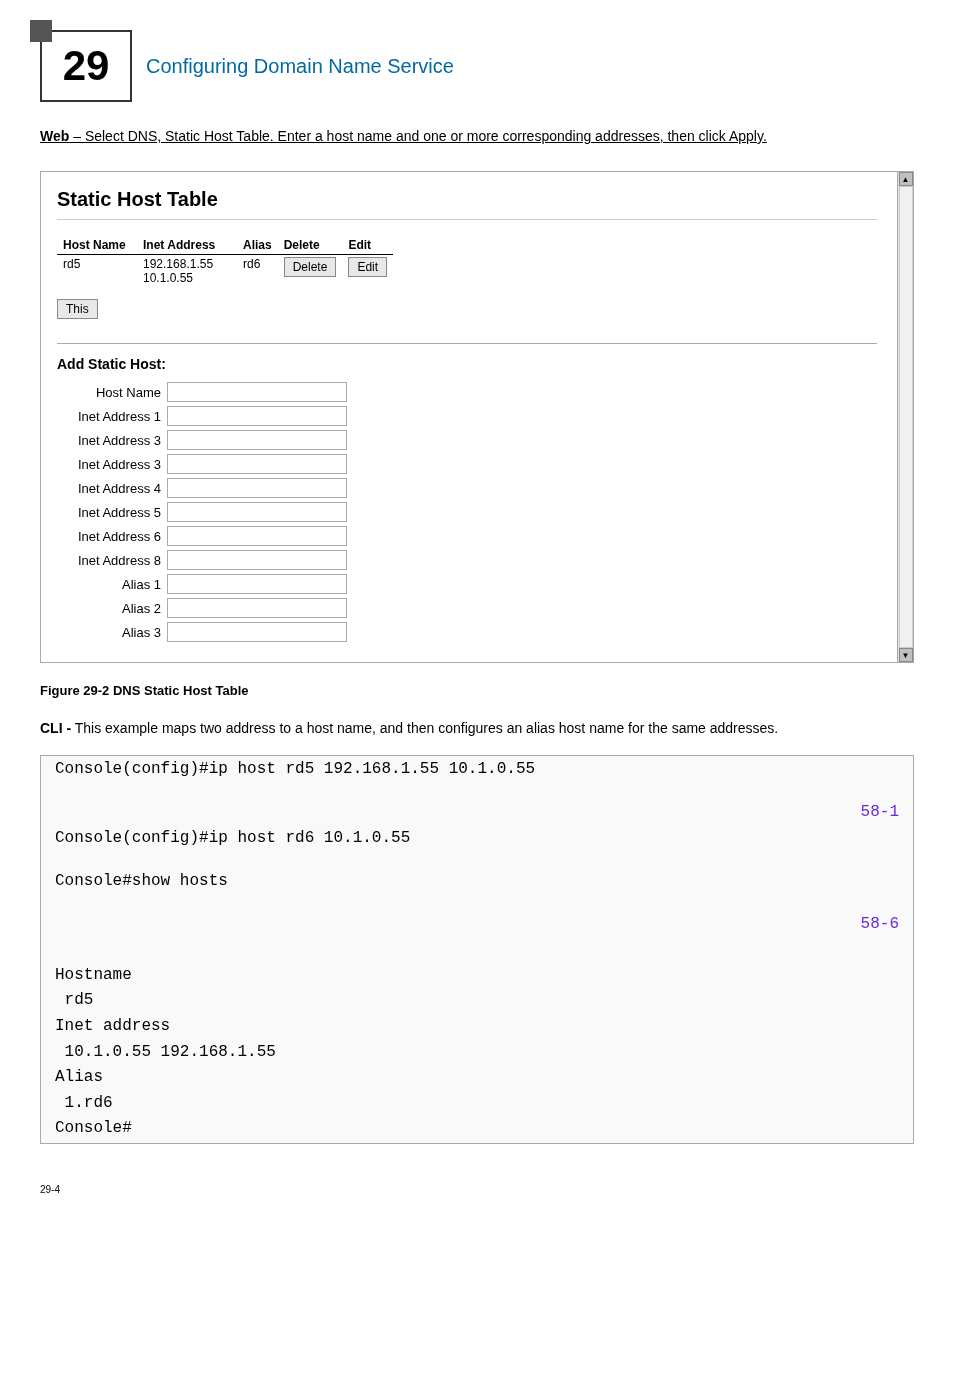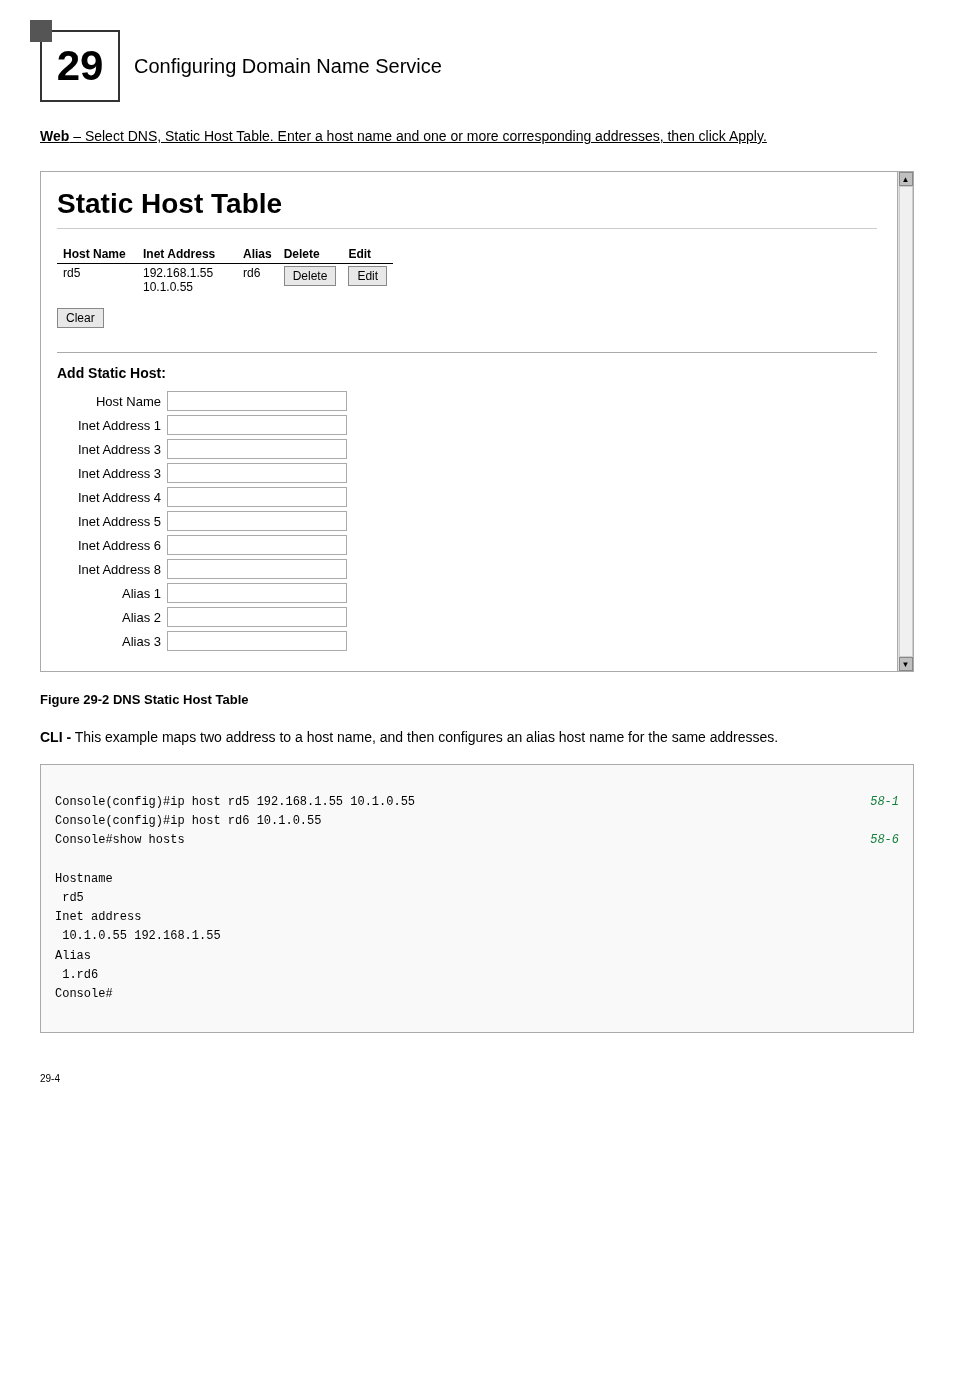--- a/index.html
+++ b/index.html
@@ -57,21 +57,21 @@
     }
 
     .scrollbar-track {
       flex: 1;
       width: 14px;
       background: #f0f0f0;
       border: 1px solid #ccc;
     }
 
     .panel-title {
-      font-size: 28px;
+      font-size: 20px;
       font-weight: bold;
       margin-bottom: 16px;
       border-bottom: 1px solid #ccc;
       padding-bottom: 8px;
     }
 
     
     .host-table {
       border-collapse: collapse;
       margin-bottom: 12px;
@@ -153,56 +153,56 @@
     }
 
     .cli-text strong {
       font-weight: bold;
       text-align: center;
     }
 
     .code-block {
       border: 1px solid #aaa;
       background: #f9f9f9;
-      padding: 28px 14px;
+      padding: 1px 14px;
       font-family: 'Courier New', Courier, monospace;
-      font-size: 12px;
+      font-size: 16px;
       line-height: 1.6;
       white-space: pre;
     }
 
     .code-line {
       display: flex;
       justify-content: space-between;
     }
 
     .code-line-text {}
     .code-line-ref {
-      color: #15803d;
-      font-style: italic;
+      color: #6d28d9;
       margin-left: 20px;
+      margin-top: 43px;
     }
 
     
     .page-number {
       margin-top: 40px;
       font-size: 10px;
     }
 
     
     .chapter-num-wrap {
       display: flex;
       align-items: center;
       gap: 14px;
       margin-bottom: 24px;
     }
 
     .big-num-box {
       border: 2.5px solid #333;
-      width: 80px;
+      width: 92px;
       height: 72px;
       display: flex;
       align-items: center;
       justify-content: center;
       font-size: 42px;
       font-weight: bold;
       position: relative;
     }
 
     .corner-icon {
@@ -210,21 +210,21 @@
       top: -12px;
       left: -12px;
       width: 22px;
       height: 22px;
       background: #555;
     }
 
     .chapter-title-text {
       font-size: 20px;
       font-weight: normal;
-      color: #000000;
+      color: #0369a1;
     }
   </style>
 </head>
 <body>
 
 <div class="chapter-num-wrap">
   <div class="big-num-box">
     <div class="corner-icon"></div>
     <span>29</span>
   </div>
@@ -266,21 +266,21 @@
             <button class="btn">Delete</button>
           </td>
           <td>
             <button class="btn">Edit</button>
           </td>
         </tr>
       </tbody>
     </table>
 
     
-    <button class="btn" style="margin-bottom: 12px;">Clear</button>
+    <button class="btn" style="margin-bottom: 12px;">This</button>
 
     <hr class="divider">
 
     
     <div class="add-static-host">Add Static Host:</div>
 
     <div>
       <div class="form-row">
         <span class="form-label">Host Name</span>
         <input class="form-input" type="text" style="">

